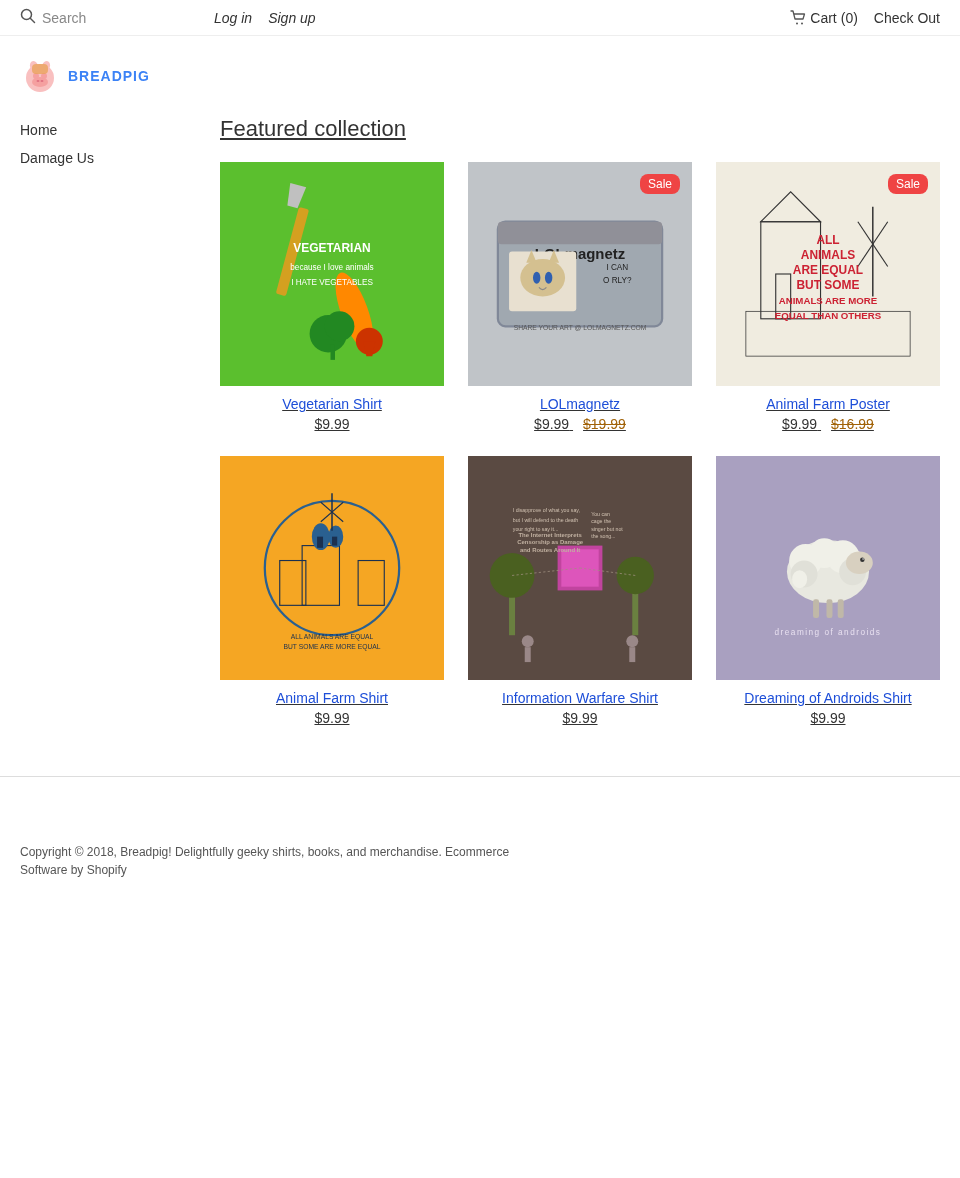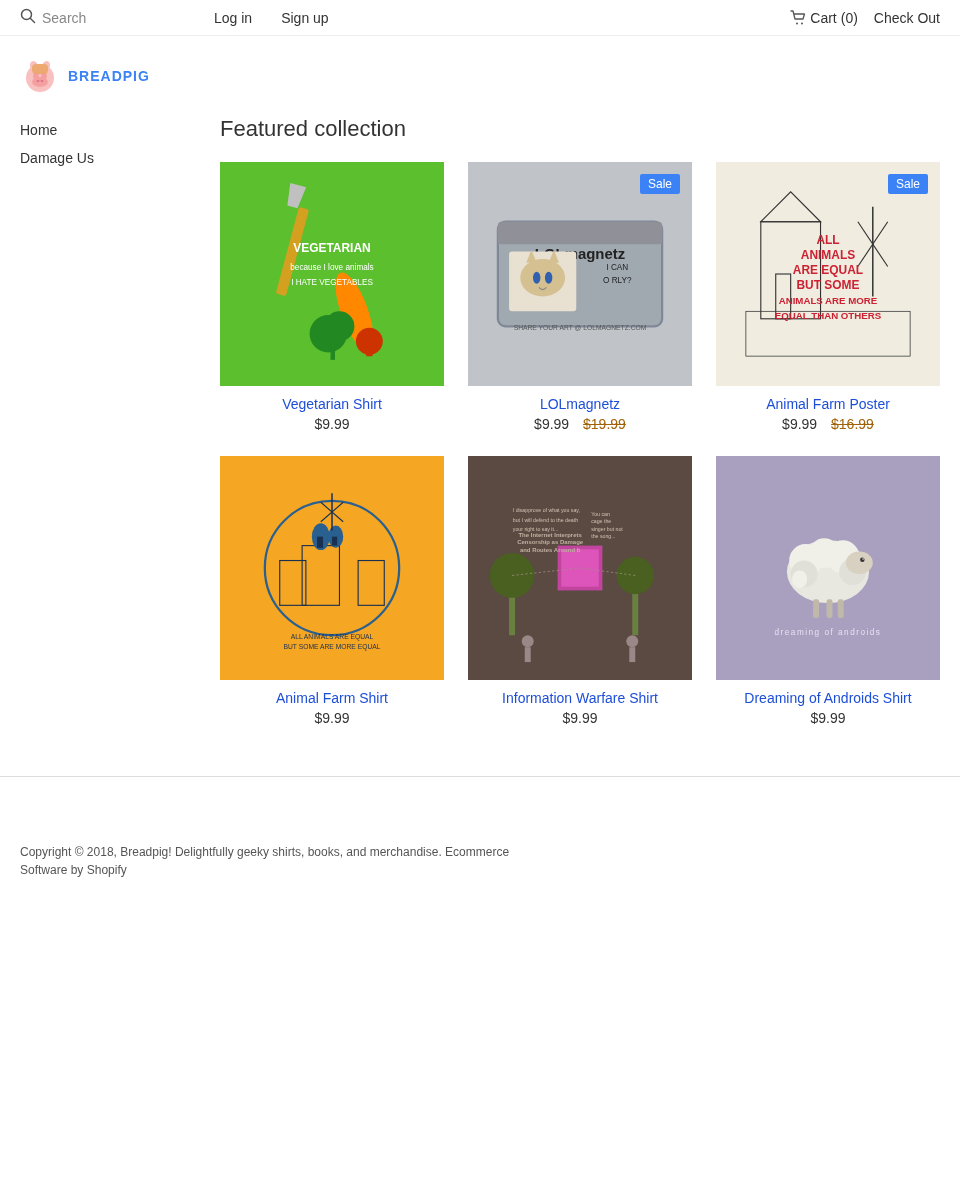--- a/index.html
+++ b/index.html
@@ -24,22 +24,23 @@
     .search-input {
       border: none;
       outline: none;
       font-size: 14px;
       color: #333;
       width: 140px;
     }
     .search-input::placeholder { color: #888; }
     .top-nav-links {
       display: flex;
-      gap: 29px;
+      gap: 16px;
       margin-left: 16px;
+      font-style: italic;
     }
     .top-nav-links a {
       text-decoration: none;
       color: #333;
       font-size: 14px;
     }
     .top-nav-right {
       margin-left: auto;
       display: flex;
       align-items: center;
@@ -96,20 +97,21 @@
       display: block;
       text-decoration: none;
       color: #333;
       padding: 6px 0;
       font-size: 14px;
     }
 
     
     .content {
       flex: 1;
+      text-decoration: underline;
     }
     .featured-title {
       font-size: 22px;
       font-weight: 400;
       margin-bottom: 20px;
       color: #333;
     }
 
     
     .product-grid {
@@ -123,25 +125,25 @@
     .product-image-wrap {
       position: relative;
       width: 100%;
       padding-bottom: 100%;
       overflow: hidden;
     }
     .sale-badge {
       position: absolute;
       top: 12px;
       right: 12px;
-      background: #3b82f6;
+      background: #ef4444;
       color: #fff;
       padding: 3px 8px;
       font-size: 12px;
-      border-radius: 2px;
+      border-radius: 8px;
       z-index: 2;
     }
     .product-title {
       text-align: center;
       margin-top: 10px;
       font-size: 14px;
       color: #1d4ed8;
     }
     .product-price {
       text-align: center;

